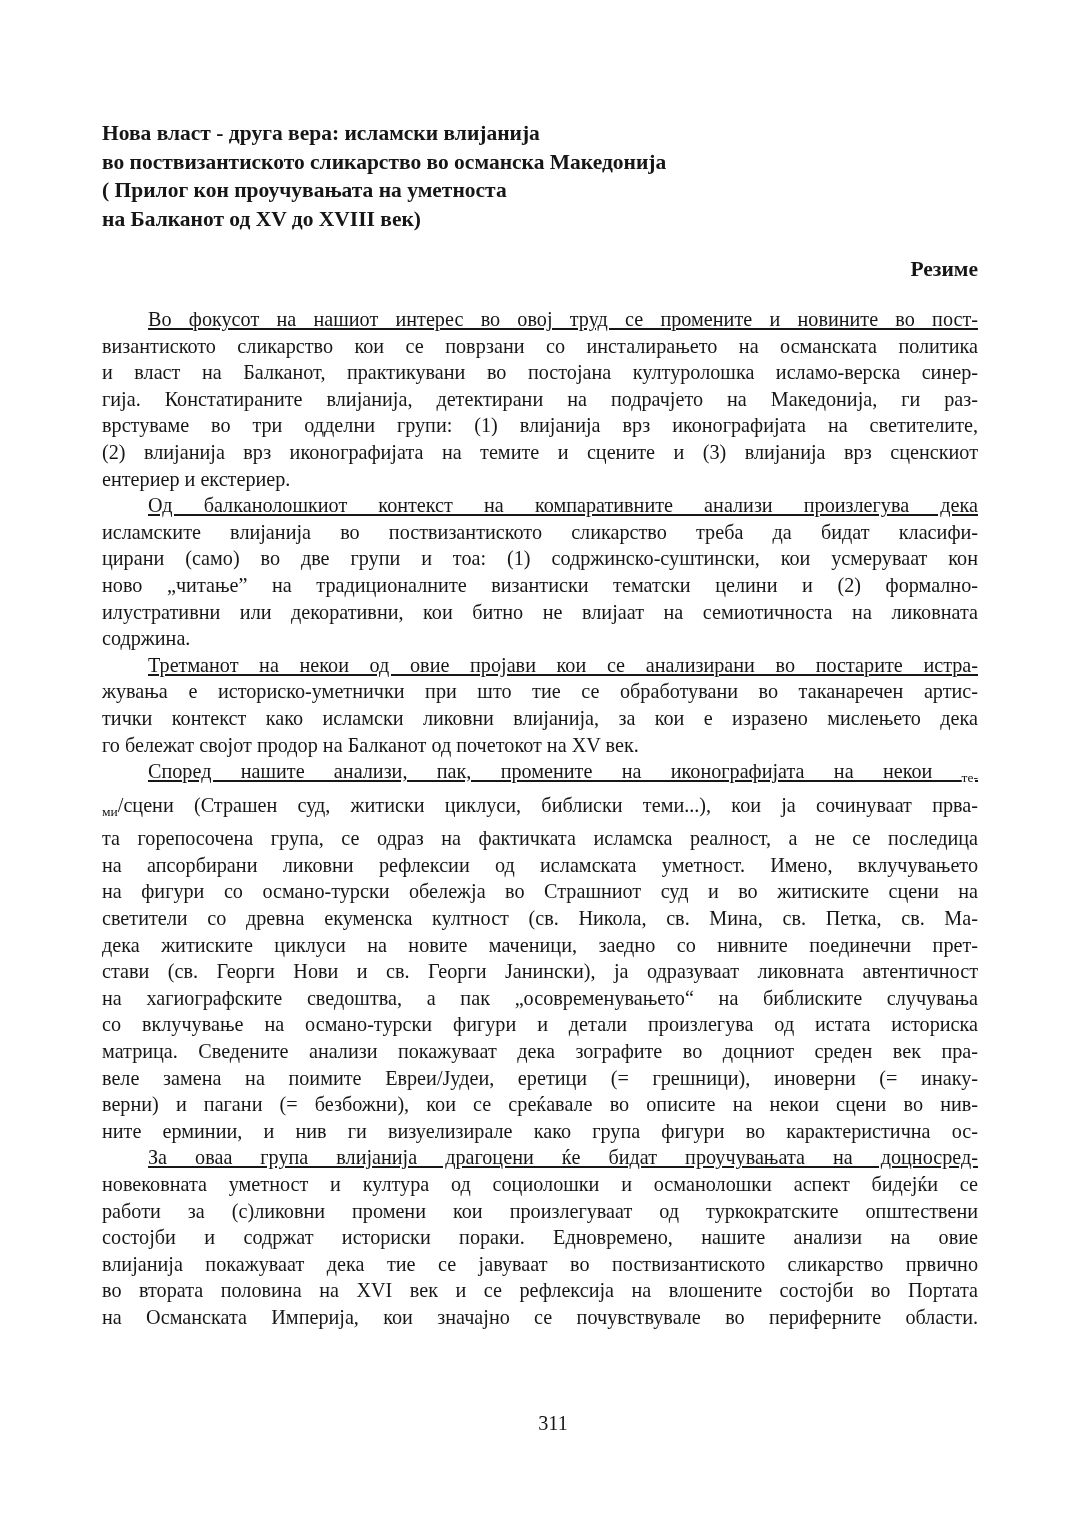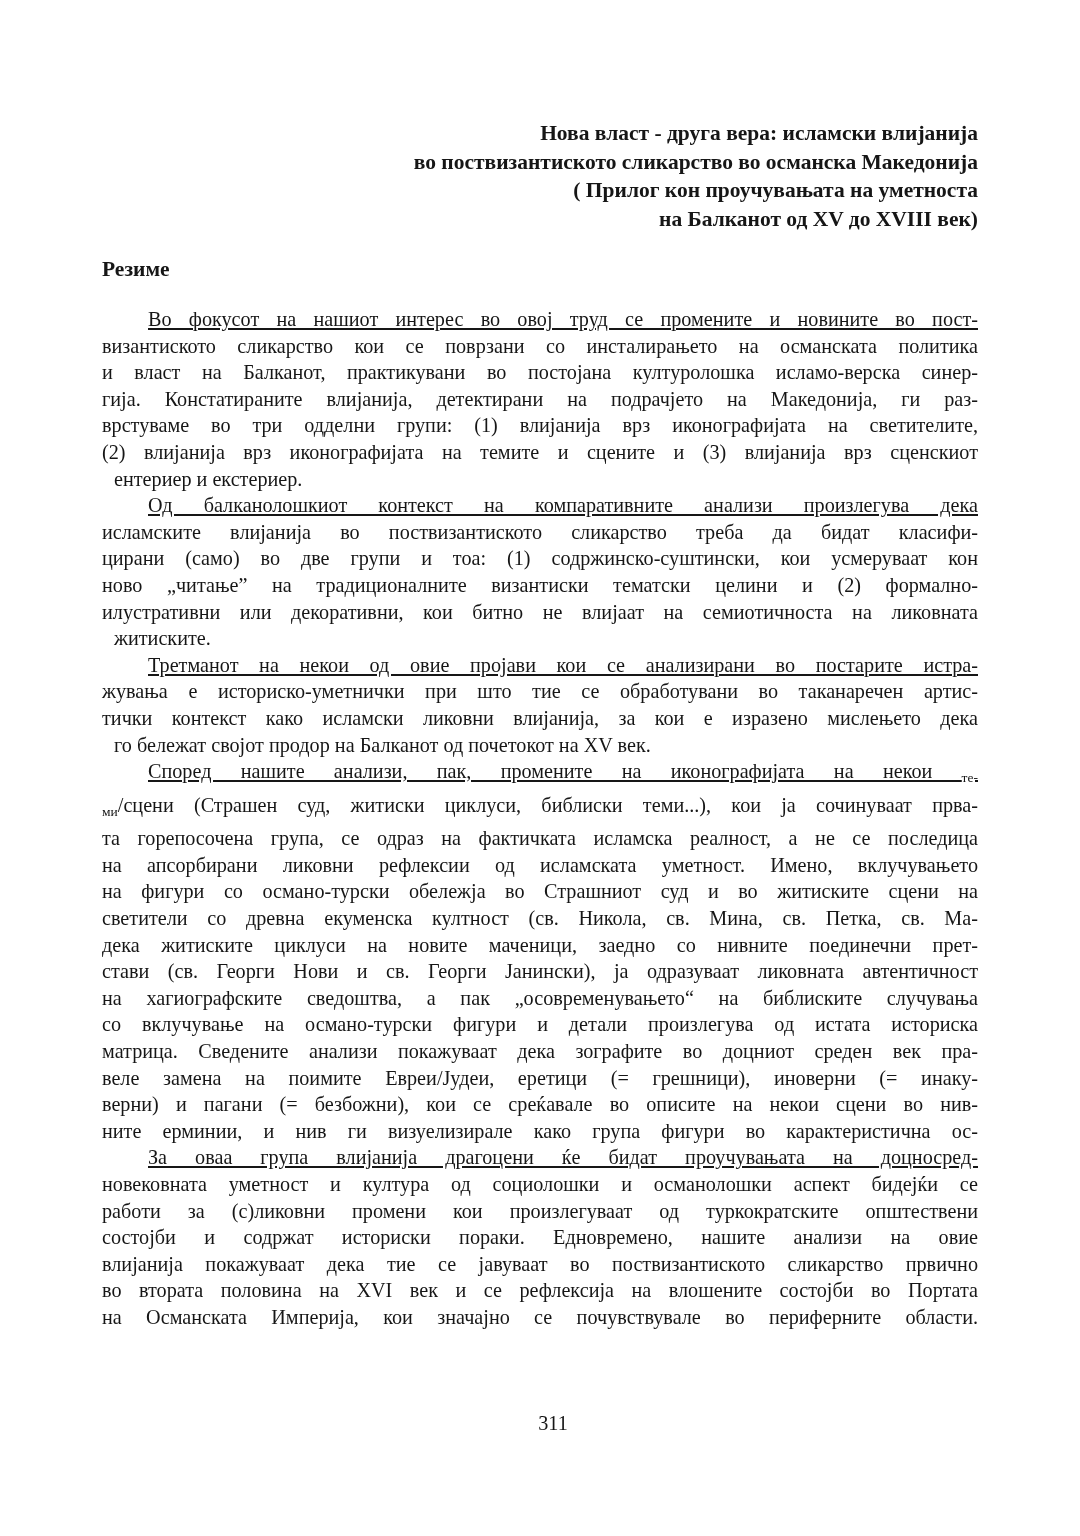--- a/index.html
+++ b/index.html
@@ -11,43 +11,43 @@
   .page {
     position: relative;
     width: 1080px; height: 1536px;
     background: #ffffff;
     color: #161616;
     font-family: "Liberation Serif", serif;
   }
   .title-block {
     position: absolute;
     top: 119px; left: 102px; width: 876px;
-    text-align: right;
+    text-align: left;
     font-weight: bold;
     font-size: 21.5px;
     line-height: 28.7px;
   }
   .section-heading {
     position: absolute;
     top: 257px; left: 102px; width: 876px;
-    text-align: left;
+    text-align: right;
     font-weight: bold;
     font-size: 21.5px;
   }
   .body-block {
     position: absolute;
     top: 306px; left: 102px; width: 876px;
     font-size: 20.2px;
     line-height: 26.6px;
   }
   .line {
     text-align: justify;
     text-align-last: justify;
   }
-  .line.end { text-align-last: left; margin-left: 12px; }
+  .line.end { text-align-last: left; }
   .line.first { text-indent: 46px; text-decoration: underline; }
   .sub {
     font-size: 13.5px;
     vertical-align: -4px;
     margin-top: 39px;
   }
   .page-number {
     position: absolute;
     top: 1412px; left: 0; width: 1080px;
     text-align: center;
@@ -75,21 +75,21 @@
         <div class="line"><span>врстуваме во три одделни групи: (1) влијанија врз иконографијата на светителите,</span></div>
         <div class="line"><span>(2) влијанија врз иконографијата на темите и сцените и (3) влијанија врз сценскиот</span></div>
         <div class="line end"><span>ентериер и екстериер.</span></div>
       </div>
       <div>
         <div class="line first"><span>Од балканолошкиот контекст на компаративните анализи произлегува дека</span></div>
         <div class="line"><span>исламските влијанија во поствизантиското сликарство треба да бидат класифи-</span></div>
         <div class="line"><span>цирани (само) во две групи и тоа: (1) содржинско-суштински, кои усмеруваат кон</span></div>
         <div class="line"><span>ново „читање” на традиционалните византиски тематски целини и (2) формално-</span></div>
         <div class="line"><span>илустративни или декоративни, кои битно не влијаат на семиотичноста на ликовната</span></div>
-        <div class="line end"><span>житиските.</span></div>
+        <div class="line end"><span>содржина.</span></div>
       </div>
       <div>
         <div class="line first"><span>Третманот на некои од овие пројави кои се анализирани во постарите истра-</span></div>
         <div class="line"><span>жувања е историско-уметнички при што тие се обработувани во таканаречен артис-</span></div>
         <div class="line"><span>тички контекст како исламски ликовни влијанија, за кои е изразено мислењето дека</span></div>
         <div class="line end"><span>го бележат својот продор на Балканот од почетокот на XV век.</span></div>
       </div>
       <div>
         <div class="line first"><span>Според нашите анализи, пак, промените на иконографијата на некои </span><span class="sub">те-</span></div>
         <div class="line"><span class="sub">ми</span><span>/сцени (Страшен суд, житиски циклуси, библиски теми...), кои ја сочинуваат прва-</span></div>

